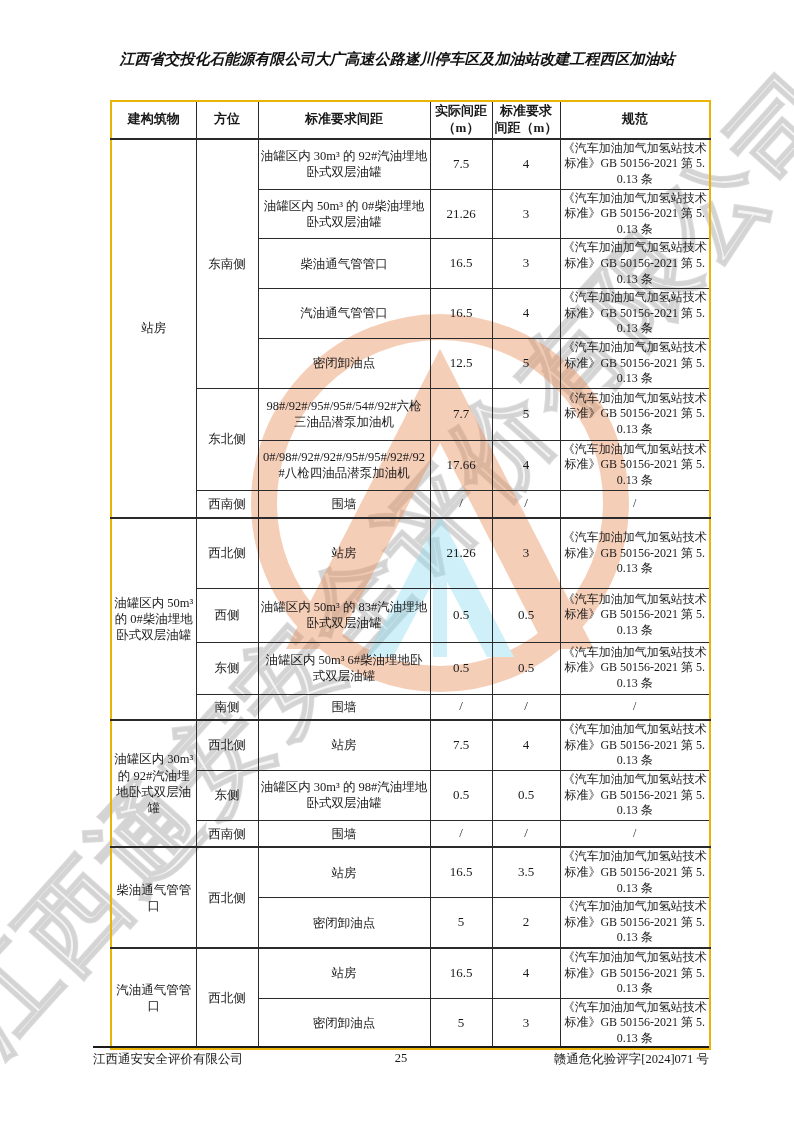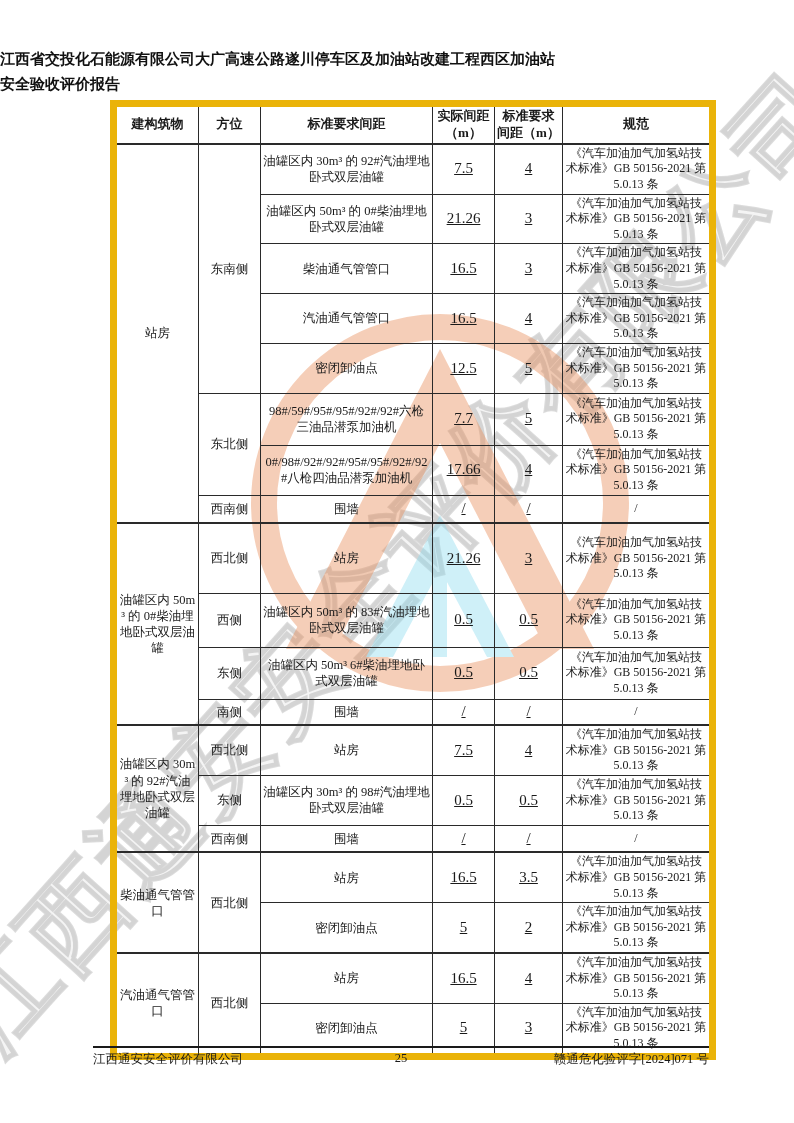--- a/index.html
+++ b/index.html
@@ -22,41 +22,42 @@
   .wm-logo{position:absolute;left:240px;top:303px;width:400px;height:400px;opacity:0.42;}
   .wm-red{
     position:absolute;left:281px;top:733px;
     font-size:68px;font-weight:bold;letter-spacing:7px;white-space:nowrap;
     color:rgba(205,30,35,0.50);
   }
   
   .content{position:relative;z-index:1;}
   .doc-title{
     position:absolute;top:47px;left:0;width:794px;
-    font-size:15px;font-weight:600;line-height:25px;
+    text-align:center;font-size:15px;font-weight:600;line-height:25px;
     color:#111;
+    font-style:italic;
   }
   table.spacing{
     position:absolute;left:110px;top:100px;width:599px;
     border-collapse:collapse;table-layout:fixed;
     font-size:12.5px;line-height:1.3;
     background:transparent;
   }
   table.spacing th,table.spacing td{
     border:1px solid #2a2a2a;
     text-align:center;vertical-align:middle;
     padding:1px 2px;
     word-break:break-all;
     background:transparent;
   }
-  table.spacing{border:7px solid #eab308;}
+  table.spacing{border:2px solid #eab308;}
   table.spacing thead th{font-weight:bold;font-size:13px;border-bottom-width:2px;}
   tr.section-start td{border-top-width:2px;}
   td.norm-cell{font-size:12px;margin-top:28px;}
-  td.num-cell{font-size:15px;text-decoration:underline;}
+  td.num-cell{font-size:13px;}
   .footer-rule{
     position:absolute;left:93px;top:1046px;width:616px;
     border-top:2px solid #1a1a1a;
   }
   .footer{
     position:absolute;left:93px;top:1051px;width:616px;
     font-size:12.5px;display:flex;align-items:flex-start;
   }
   .footer .f-left{flex:1;text-align:left;}
   .footer .f-center{flex:1;text-align:center;font-family:"Liberation Serif",serif;}
@@ -72,21 +73,20 @@
     <path d="M200 46 L354 346 L306 346 L200 140 L94 346 L46 346 Z" fill="#E98C57"></path>
     <path d="M200 212 L274 354 L247 354 L200 266 L153 354 L126 354 Z" fill="#8FDCEF"></path>
     <rect x="193" y="258" width="14" height="96" fill="#8FDCEF"></rect>
   </svg>
 </div>
 
 <div class="content">
 
   <div class="doc-title">
     <div>江西省交投化石能源有限公司大广高速公路遂川停车区及加油站改建工程西区加油站</div>
-    <div>安全验收评价报告</div>
   </div>
 
   <table class="spacing">
     <colgroup>
       <col style="width:85px">
         <col style="width:62px">
         <col style="width:172px">
       <col style="width:62px">
         <col style="width:68px">
         <col style="width:150px">
@@ -129,21 +129,21 @@
         <td class="norm-cell">《汽车加油加气加氢站技术标准》GB 50156-2021 第 5.0.13 条</td>
       </tr>
       <tr style="height:48px">
         <td>密闭卸油点</td>
         <td class="num-cell">12.5</td>
         <td class="num-cell">5</td>
         <td class="norm-cell">《汽车加油加气加氢站技术标准》GB 50156-2021 第 5.0.13 条</td>
       </tr>
       <tr style="height:52px">
         <td rowspan="2">东北侧</td>
-        <td>98#/59#/95#/95#/92#/92#六枪三油品潜泵加油机</td>
+        <td>98#/92#/95#/95#/54#/92#六枪三油品潜泵加油机</td>
         <td class="num-cell">7.7</td>
         <td class="num-cell">5</td>
         <td class="norm-cell">《汽车加油加气加氢站技术标准》GB 50156-2021 第 5.0.13 条</td>
       </tr>
       <tr style="height:50px">
         <td>0#/98#/92#/92#/95#/95#/92#/92#八枪四油品潜泵加油机</td>
         <td class="num-cell">17.66</td>
         <td class="num-cell">4</td>
         <td class="norm-cell">《汽车加油加气加氢站技术标准》GB 50156-2021 第 5.0.13 条</td>
       </tr>

